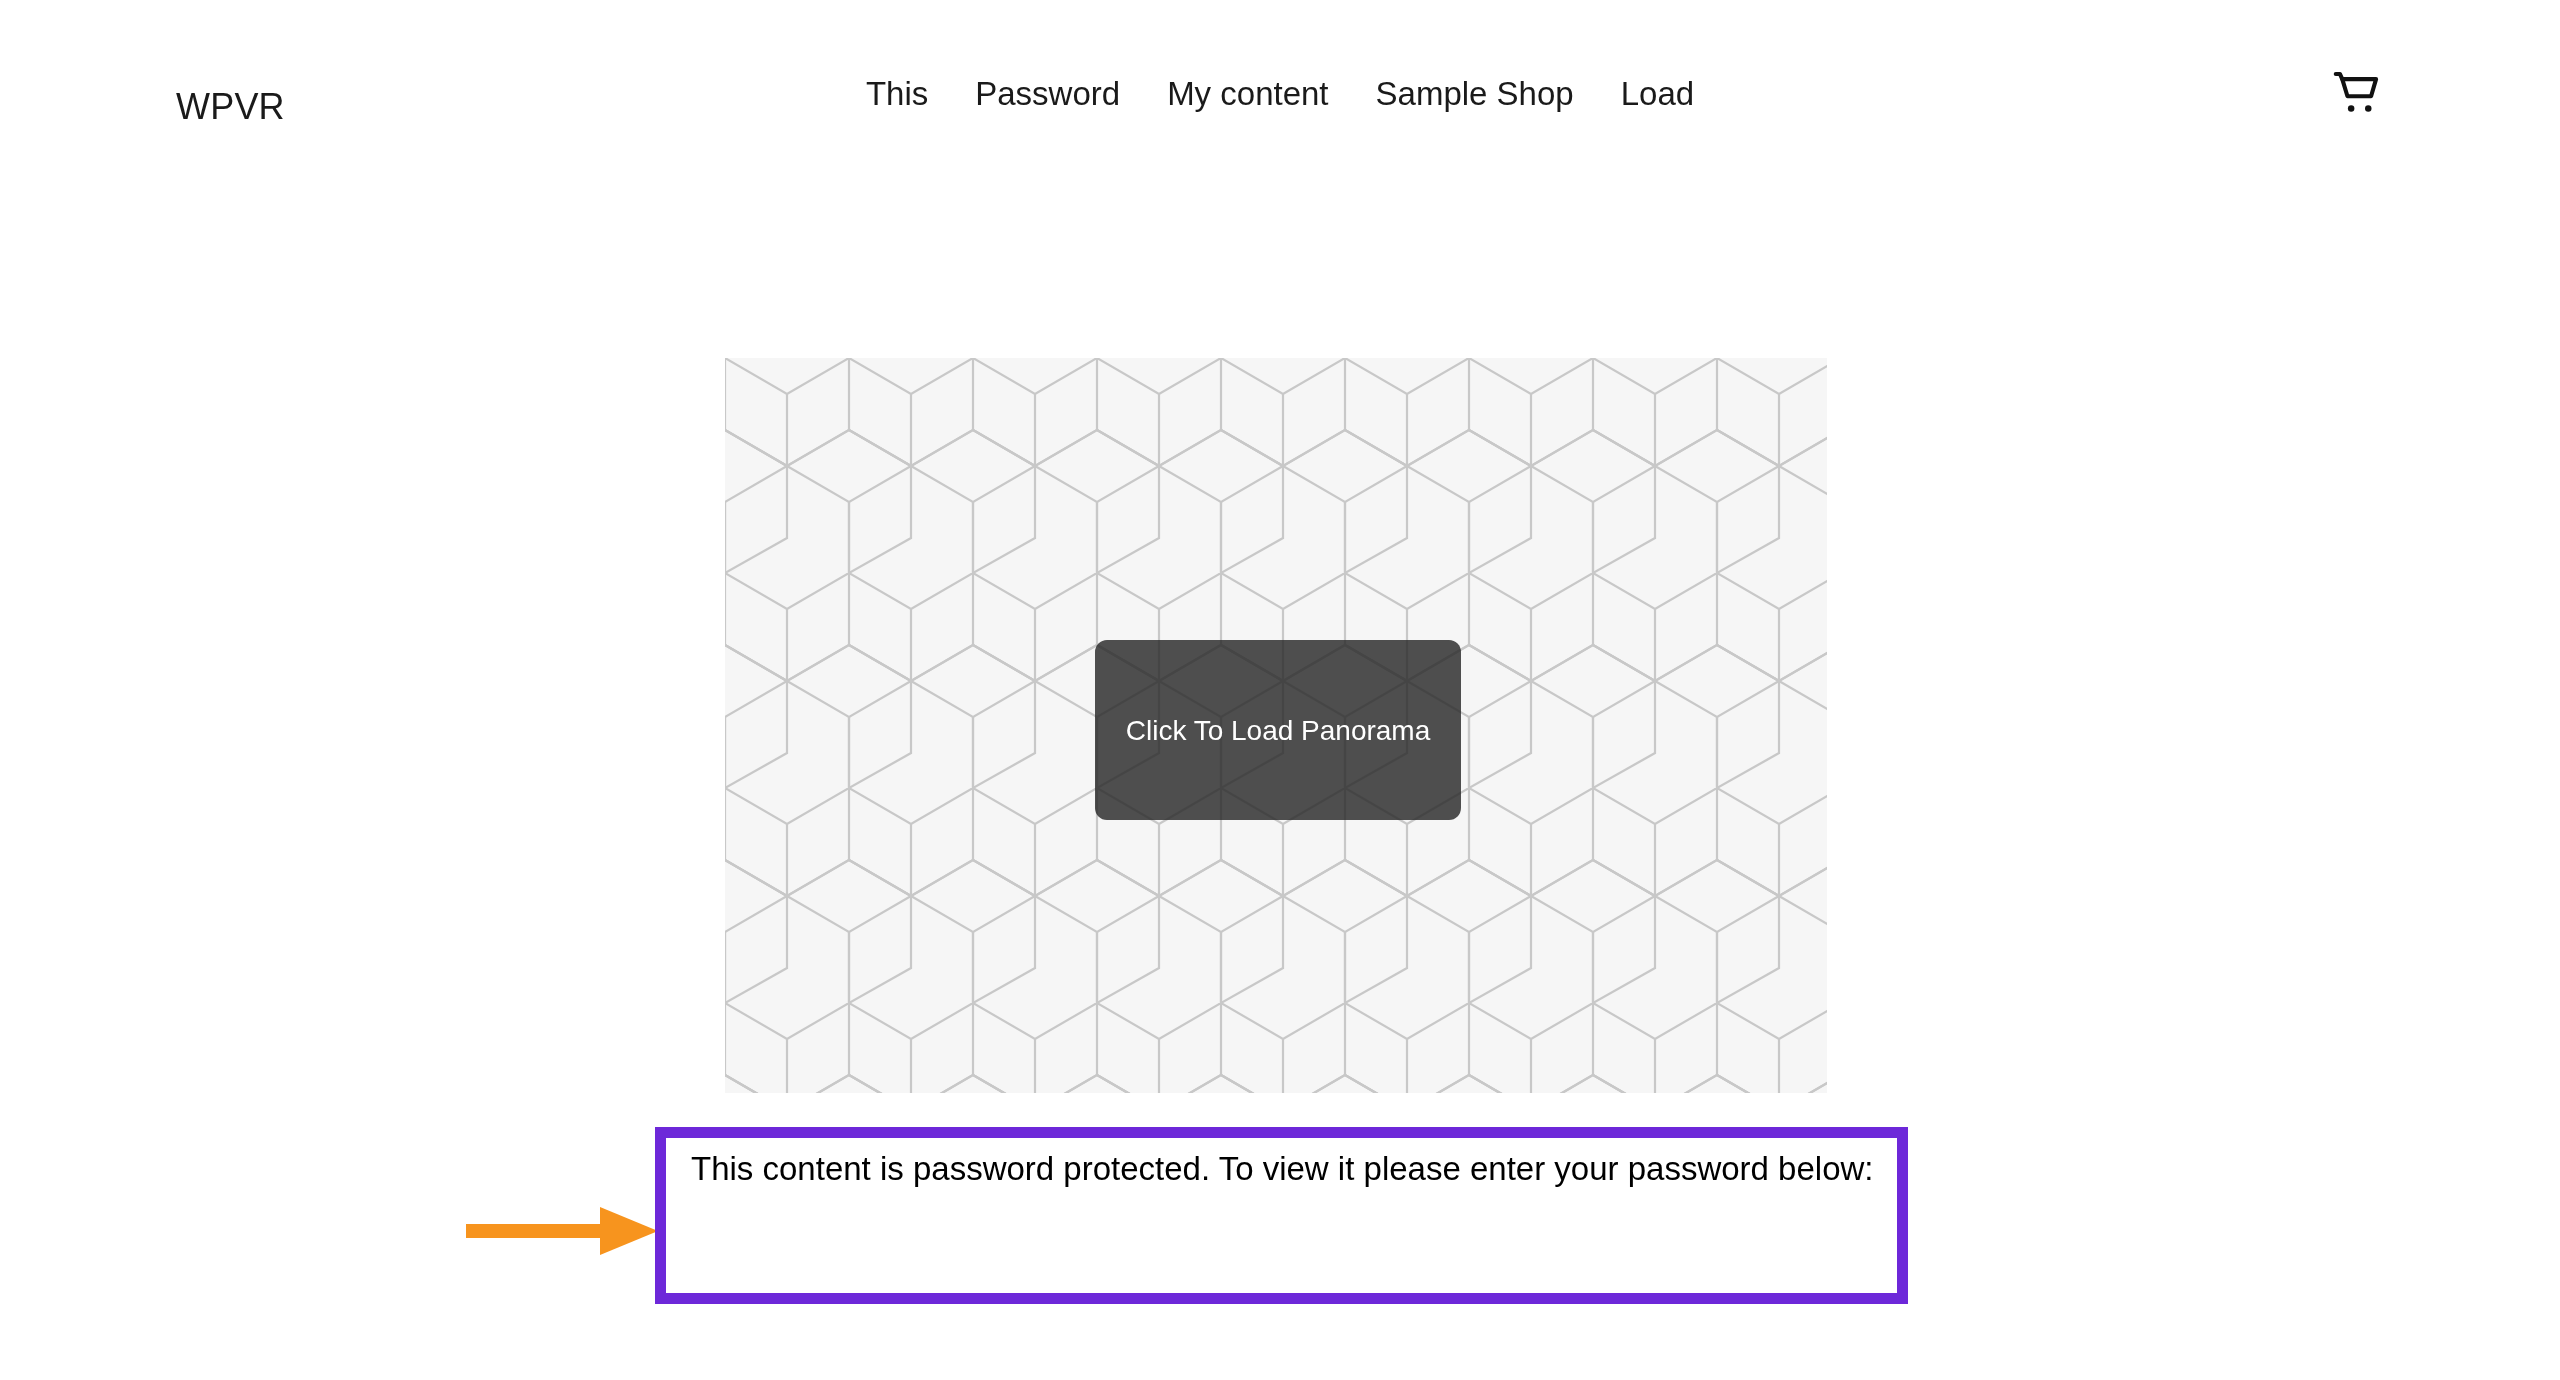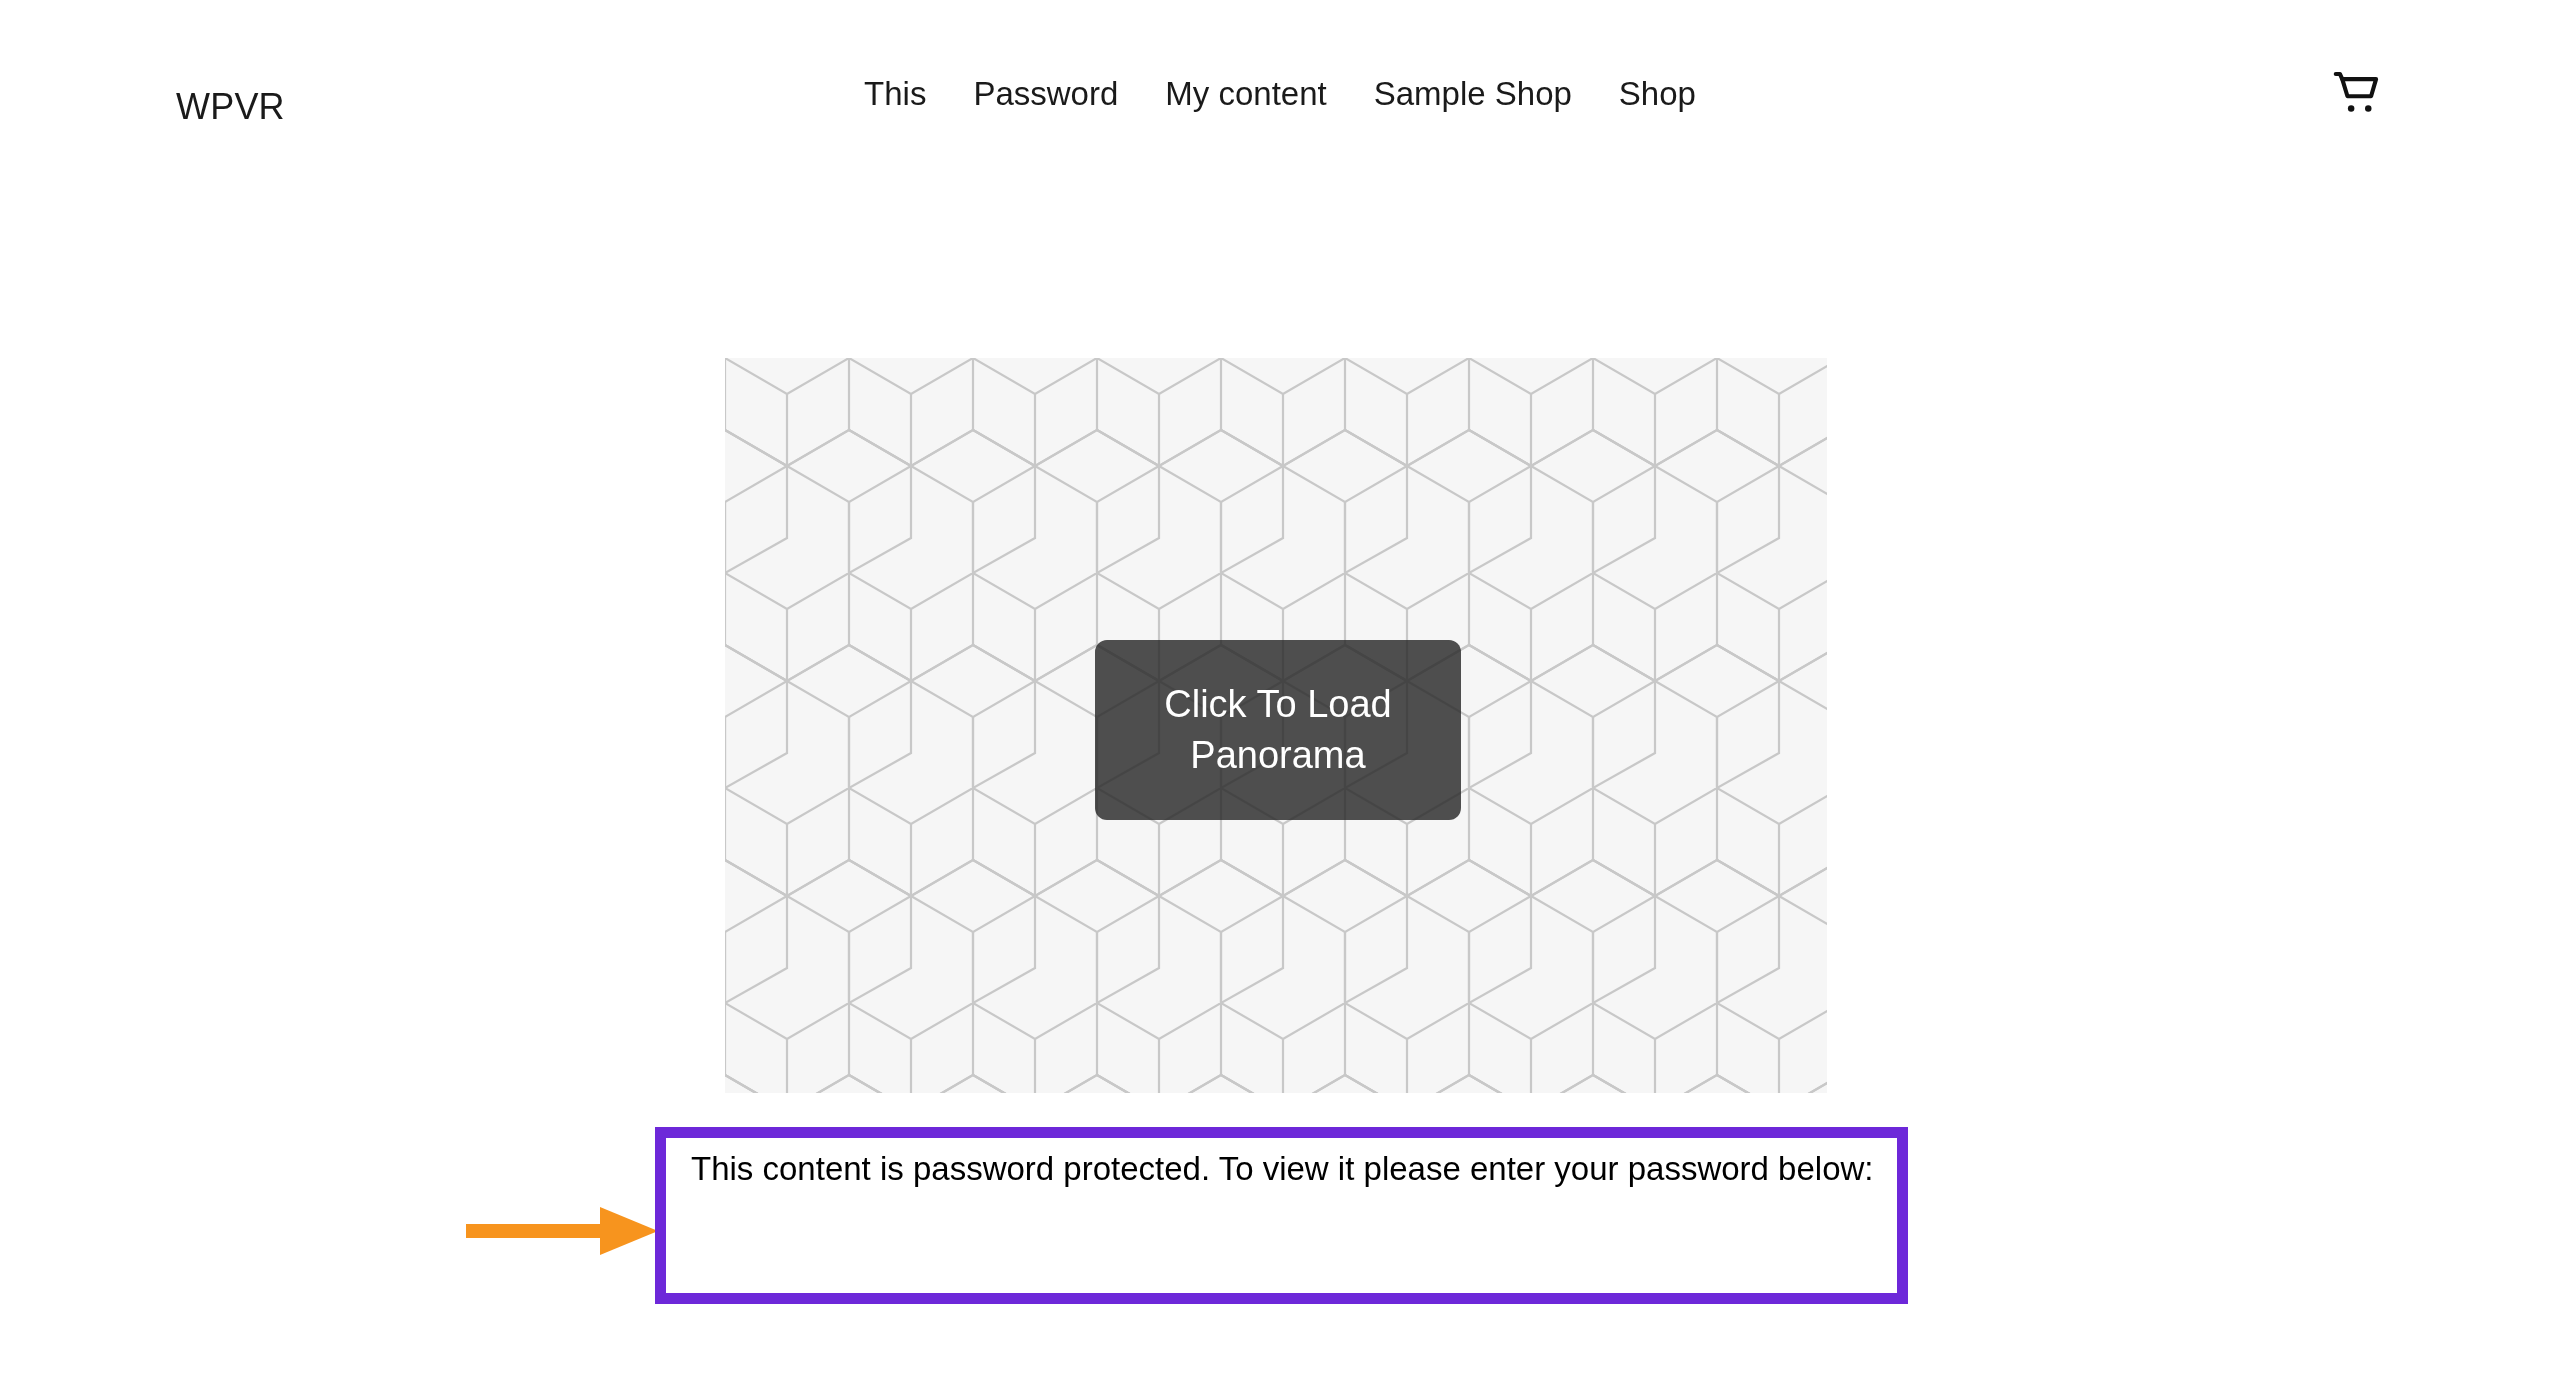--- a/index.html
+++ b/index.html
@@ -95,21 +95,21 @@
     top: 640px;
     width: 366px;
     height: 180px;
     border-radius: 12px;
     background: rgba(40, 40, 40, 0.82);
     color: #ffffff;
     display: flex;
     align-items: center;
     justify-content: center;
     text-align: center;
-    font-size: 38px;
+    font-size: 28px;
     line-height: 51px;
     cursor: pointer;
     user-select: none;
     padding: 0 18px;
     box-sizing: border-box;
   }
 
   
   .password-highlight {
     position: absolute;
@@ -188,21 +188,21 @@
 
 <header class="site-header">
 
   <a class="brand">WPVR</a>
 
   <nav class="primary-nav">
     <a class="nav-link">This</a>
     <a class="nav-link">Password</a>
     <a class="nav-link">My content</a>
     <a class="nav-link">Sample Shop</a>
-    <a class="nav-link">Shop</a>
+    <a class="nav-link">Load</a>
   </nav>
 
   <div class="cart-button">
     <span>
       <svg width="52" height="52" viewBox="0 0 24 24" fill="none" stroke="#111111" stroke-width="1.9" stroke-linecap="round" stroke-linejoin="round">
         <path d="M2.2 3.2h1.9l1.1 2.4"></path>
         <path d="M5.2 5.6h15.6l-2.3 7.9H7.6z"></path>
         <circle cx="9.3" cy="19.2" r="1.5" fill="#111111" stroke="none"></circle>
         <circle cx="17.2" cy="19.2" r="1.5" fill="#111111" stroke="none"></circle>
       </svg>

